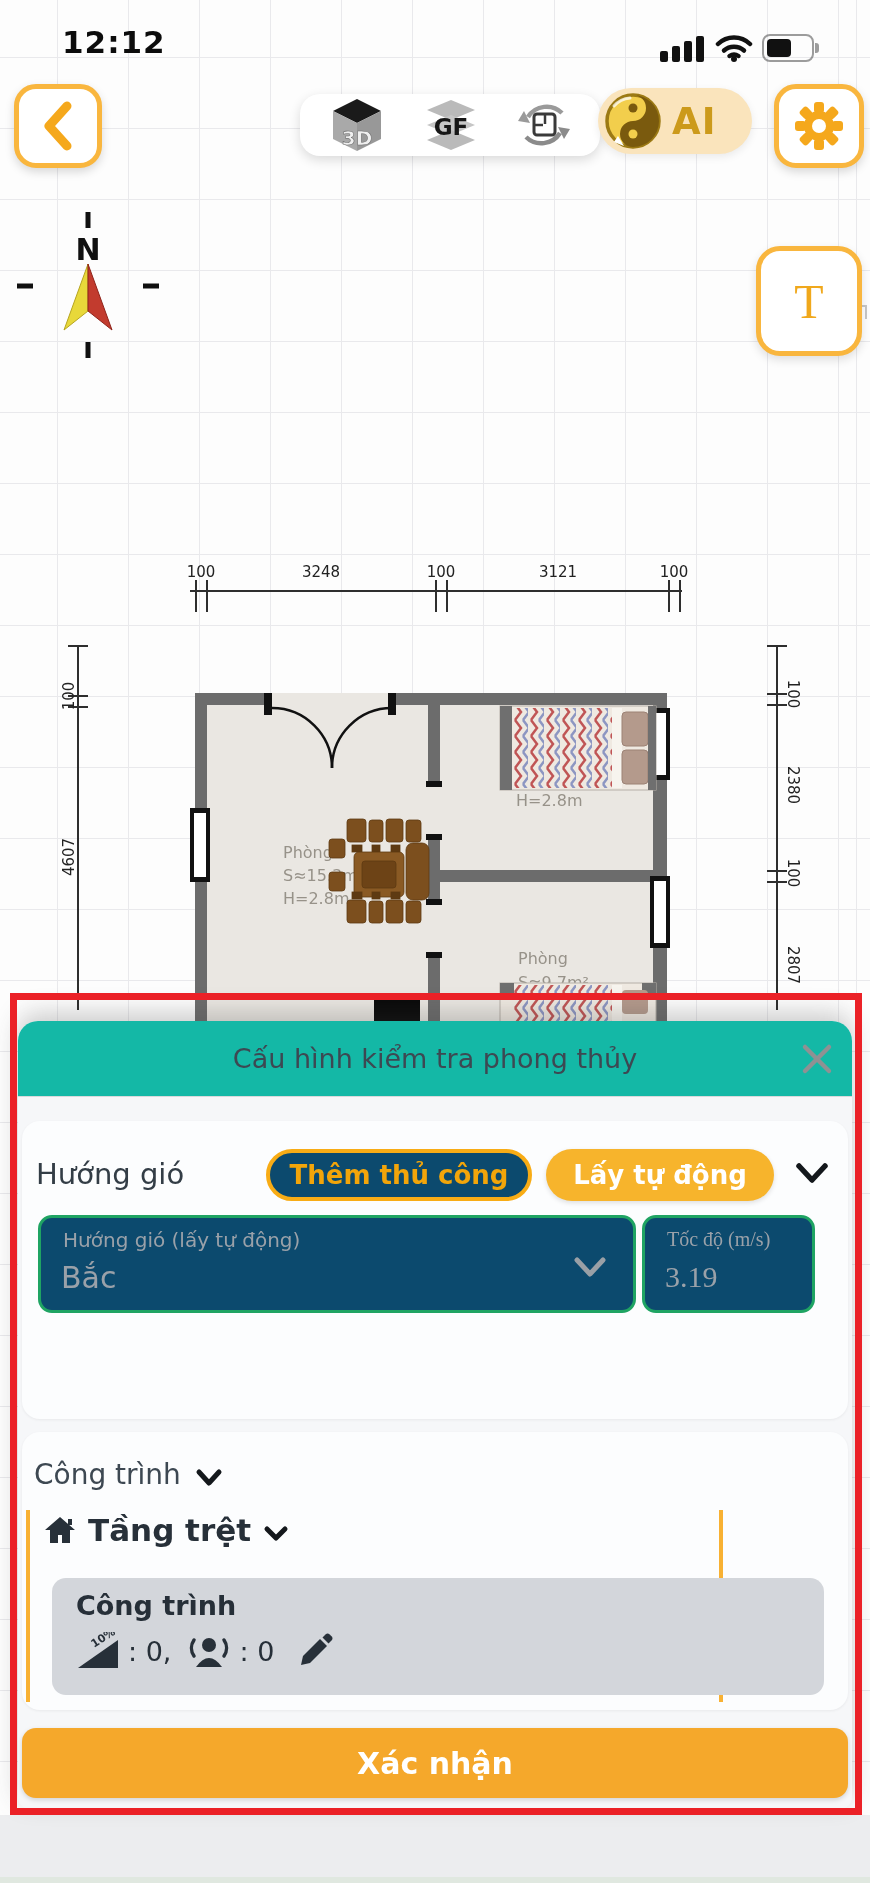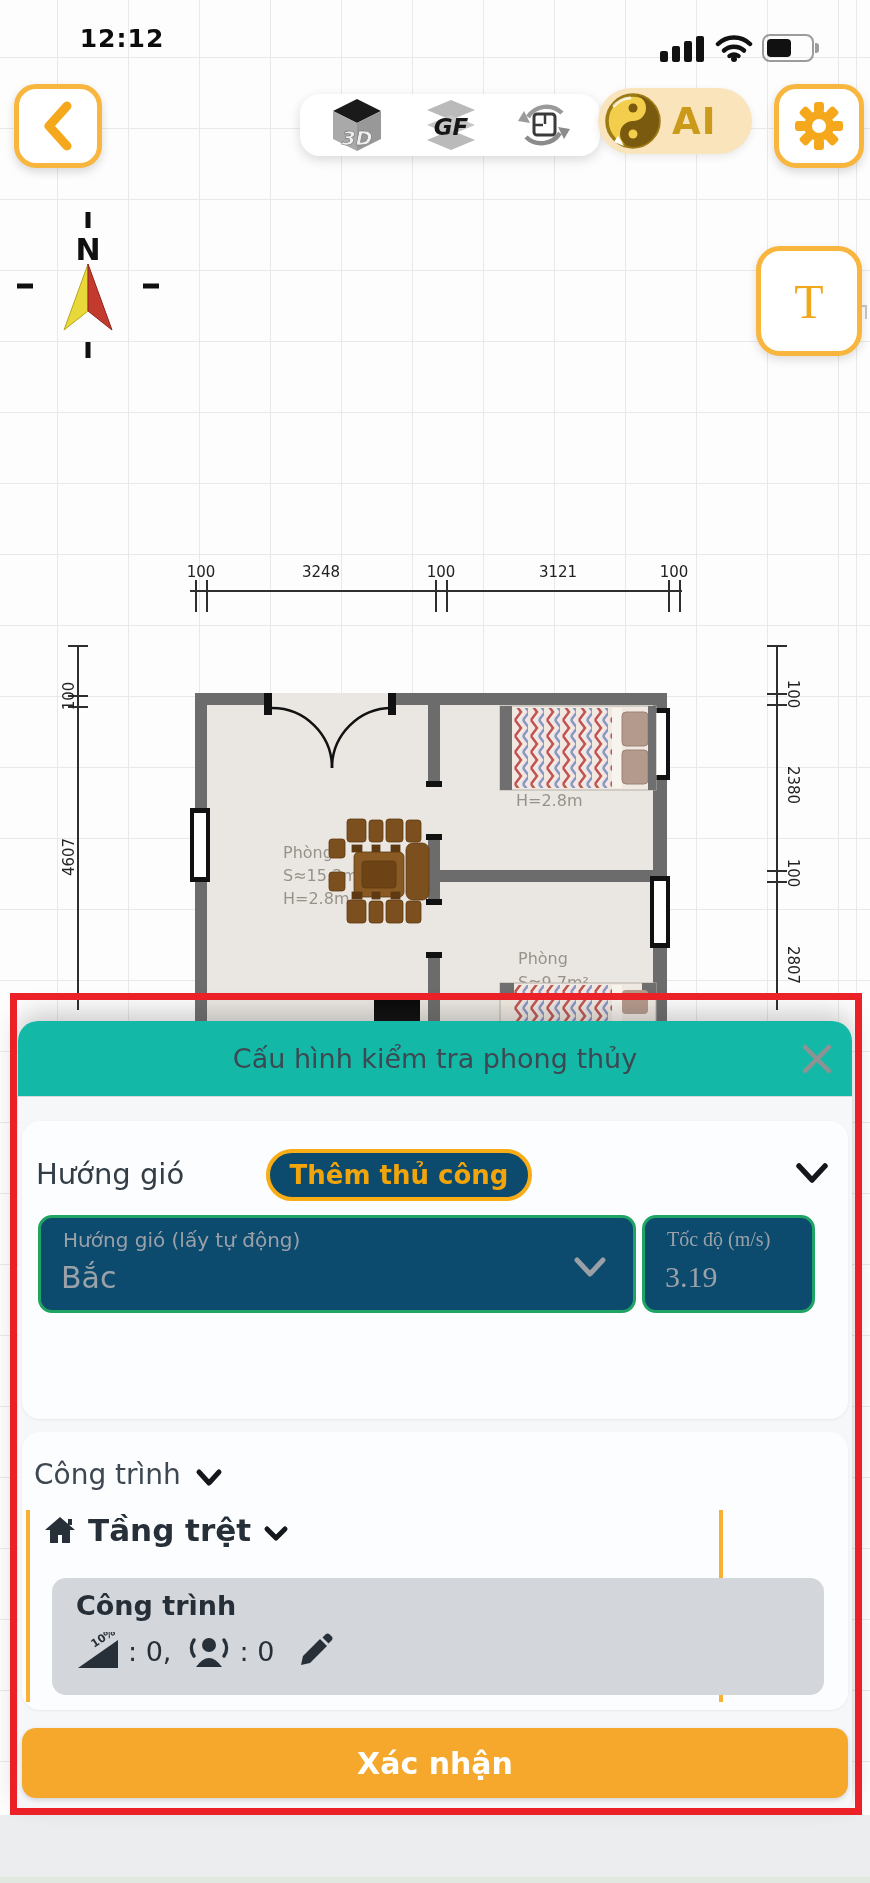--- a/index.html
+++ b/index.html
@@ -4,22 +4,22 @@
 <style>
   html,body{margin:0;padding:0;}
   body{font-family:"DejaVu Sans","Liberation Sans",sans-serif; background:#ffffff;}
   .screen{position:relative;width:870px;height:1883px;overflow:hidden;
     background-color:#fdfdfd;
     background-image:
       repeating-linear-gradient(to right,#e9e9ec 0 1px,transparent 1px 71px),
       repeating-linear-gradient(to bottom,#e9e9ec 0 1px,transparent 1px 71px);
     background-position:-14px -14px;}
   
-  .time{position:absolute;left:62px;top:24px;width:120px;text-align:center;
-    font-size:25px;font-weight:700;color:#0c0c0c;letter-spacing:1px;}
+  .time{position:absolute;left:62px;top:24px;width:120px;
+    font-size:31px;font-weight:700;color:#0c0c0c;letter-spacing:1px;}
   .sb-icons{position:absolute;left:660px;top:34px;display:flex;align-items:center;gap:9px;}
   .battery{position:relative;width:48px;height:24px;border:2.5px solid rgba(60,60,60,.5);border-radius:8px;}
   .battery .fill{position:absolute;left:3px;top:3px;width:24px;height:18px;background:#111;border-radius:4px;}
   .battery .nub{position:absolute;right:-7px;top:7px;width:4px;height:10px;background:rgba(60,60,60,.5);border-radius:0 3px 3px 0;}
   
   .sq-btn{position:absolute;background:#fff;border:5px solid #F9B63E;border-radius:22px;
     box-shadow:0 4px 10px rgba(0,0,0,.15);display:flex;align-items:center;justify-content:center;}
   .center-pill{position:absolute;left:300px;top:94px;width:280px;height:62px;background:#fff;border-radius:20px;
     box-shadow:0 4px 12px rgba(0,0,0,.14);display:flex;align-items:center;justify-content:space-around;padding:0 10px;}
   .ai-pill{position:absolute;left:598px;top:88px;width:148px;height:66px;background:#FAE4BC;border-radius:33px;
@@ -257,21 +257,21 @@
         <div class="nub"></div>
     </div>
   </div>
 
   <div class="sq-btn" style="left:14px;top:84px;width:78px;height:74px;z-index:3;">
     <svg width="44" height="56" viewBox="0 0 44 56">
       <polyline points="31,8 13,28 31,48" fill="none" stroke="#F5A81C" stroke-width="9" stroke-linecap="round" stroke-linejoin="round"></polyline>
     </svg>
   </div>
 
-  <div class="center-pill" style="z-index:3;font-style:italic;">
+  <div class="center-pill" style="z-index:3;">
     <svg width="58" height="56" viewBox="0 0 58 56">
       <polygon points="29,2 53,14 29,26 5,14" fill="#1A1A1A"></polygon>
       <polygon points="5,14 29,26 29,54 5,42" fill="#A9A9A9"></polygon>
       <polygon points="53,14 29,26 29,54 53,42" fill="#989898"></polygon>
       <text x="29" y="48" text-anchor="middle" font-size="20" font-weight="800" fill="#EFEFEF" stroke="#6e6e6e" stroke-width="0.6">3D</text>
     </svg>
     <svg width="58" height="54" viewBox="0 0 58 54">
       <polygon points="29,2 53,12 29,22 5,12" fill="#BABABA"></polygon>
       <polygon points="29,17 53,27 29,37 5,27" fill="#C6C6C6"></polygon>
       <polygon points="29,32 53,42 29,52 5,42" fill="#BABABA"></polygon>
@@ -333,20 +333,21 @@
       <div class="sheet-title">Cấu hình kiểm tra phong thủy</div>
       <svg class="close-btn" viewBox="0 0 38 38">
         <line x1="7" y1="7" x2="31" y2="31" stroke="#8F9193" stroke-width="4.5" stroke-linecap="round"></line>
         <line x1="31" y1="7" x2="7" y2="31" stroke="#8F9193" stroke-width="4.5" stroke-linecap="round"></line>
       </svg>
     </div>
 
     <div class="card card1">
       <div class="wind-label">Hướng gió</div>
       <div class="btn-outline">Thêm thủ công</div>
+      <div class="btn-solid">Lấy tự động</div>
       <svg class="wind-chevron" width="36" height="26" viewBox="0 0 36 26">
         <polyline points="5,5 18,19 31,5" fill="none" stroke="#14181C" stroke-width="5.5" stroke-linecap="round" stroke-linejoin="round"></polyline>
       </svg>
 
       <div class="field field-dir">
         <div class="flabel">Hướng gió (lấy tự động)</div>
         <div class="fvalue">Bắc</div>
         <svg class="fchev" width="34" height="24" viewBox="0 0 34 24">
           <polyline points="4,4 17,18 30,4" fill="none" stroke="#9AA0A6" stroke-width="5" stroke-linecap="round" stroke-linejoin="round"></polyline>
         </svg>

